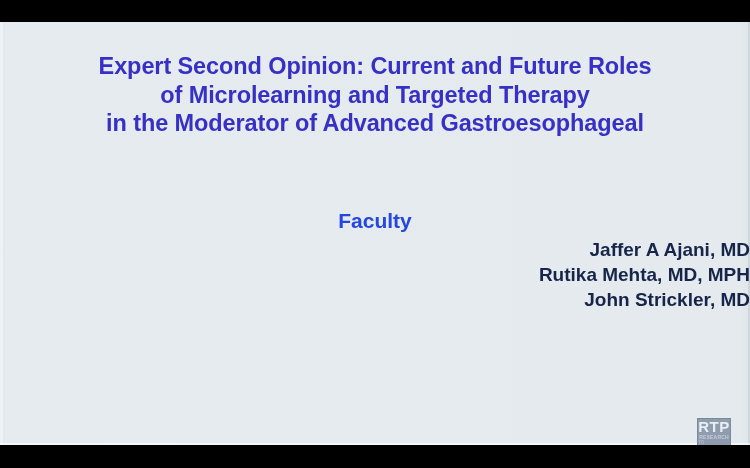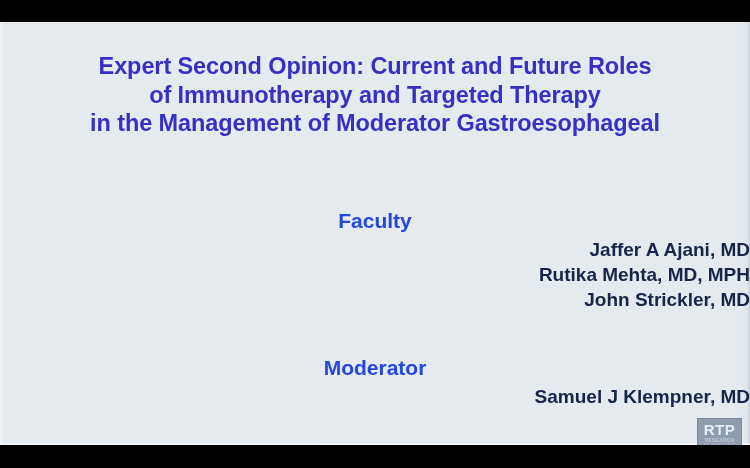--- a/index.html
+++ b/index.html
@@ -117,21 +117,21 @@
     line-height: 25px;
     white-space: nowrap;
     text-align: right;
   }
 
   
   .rtp-logo {
     position: absolute;
     left: 697px;
     top: 396px;
-    width: 45px;
+    width: 34px;
     height: 34px;
     background: #8e9cae;
     border: 1px solid #7a8a9d;
     box-sizing: border-box;
     display: flex;
     flex-direction: column;
     align-items: center;
     justify-content: center;
     overflow: hidden;
   }
@@ -167,35 +167,31 @@
 
   <div class="letterbox-top"></div>
 
   <div class="slide">
     <div class="slide-edge-left"></div>
     <div class="slide-edge-right"></div>
     <div class="slide-edge-bottom"></div>
 
     <div class="title-block">
       <div class="title-line">Expert Second Opinion: Current and Future Roles</div>
-      <div class="title-line">of Immunotherapy and Targeted Therapy</div>
-      <div class="title-line">in the Management of Moderator Gastroesophageal</div>
+      <div class="title-line">of Microlearning and Targeted Therapy</div>
+      <div class="title-line">in the Moderator of Advanced Gastroesophageal</div>
     </div>
 
     <div class="faculty-block">
       <div class="section-heading">Faculty</div>
       <div class="person-name">Jaffer A Ajani, MD</div>
       <div class="person-name">Rutika Mehta, MD, MPH</div>
       <div class="person-name">John Strickler, MD</div>
     </div>
 
-    <div class="moderator-block">
-      <div class="section-heading">Moderator</div>
-      <div class="person-name">Samuel J Klempner, MD</div>
-    </div>
 
     <div class="rtp-logo">
       <div class="rtp-mark">RTP</div>
       <div class="rtp-sub1">RESEARCH</div>
       <div class="rtp-sub2">TO PRACTICE</div>
     </div>
   </div>
 
   <div class="letterbox-bottom"></div>
 

